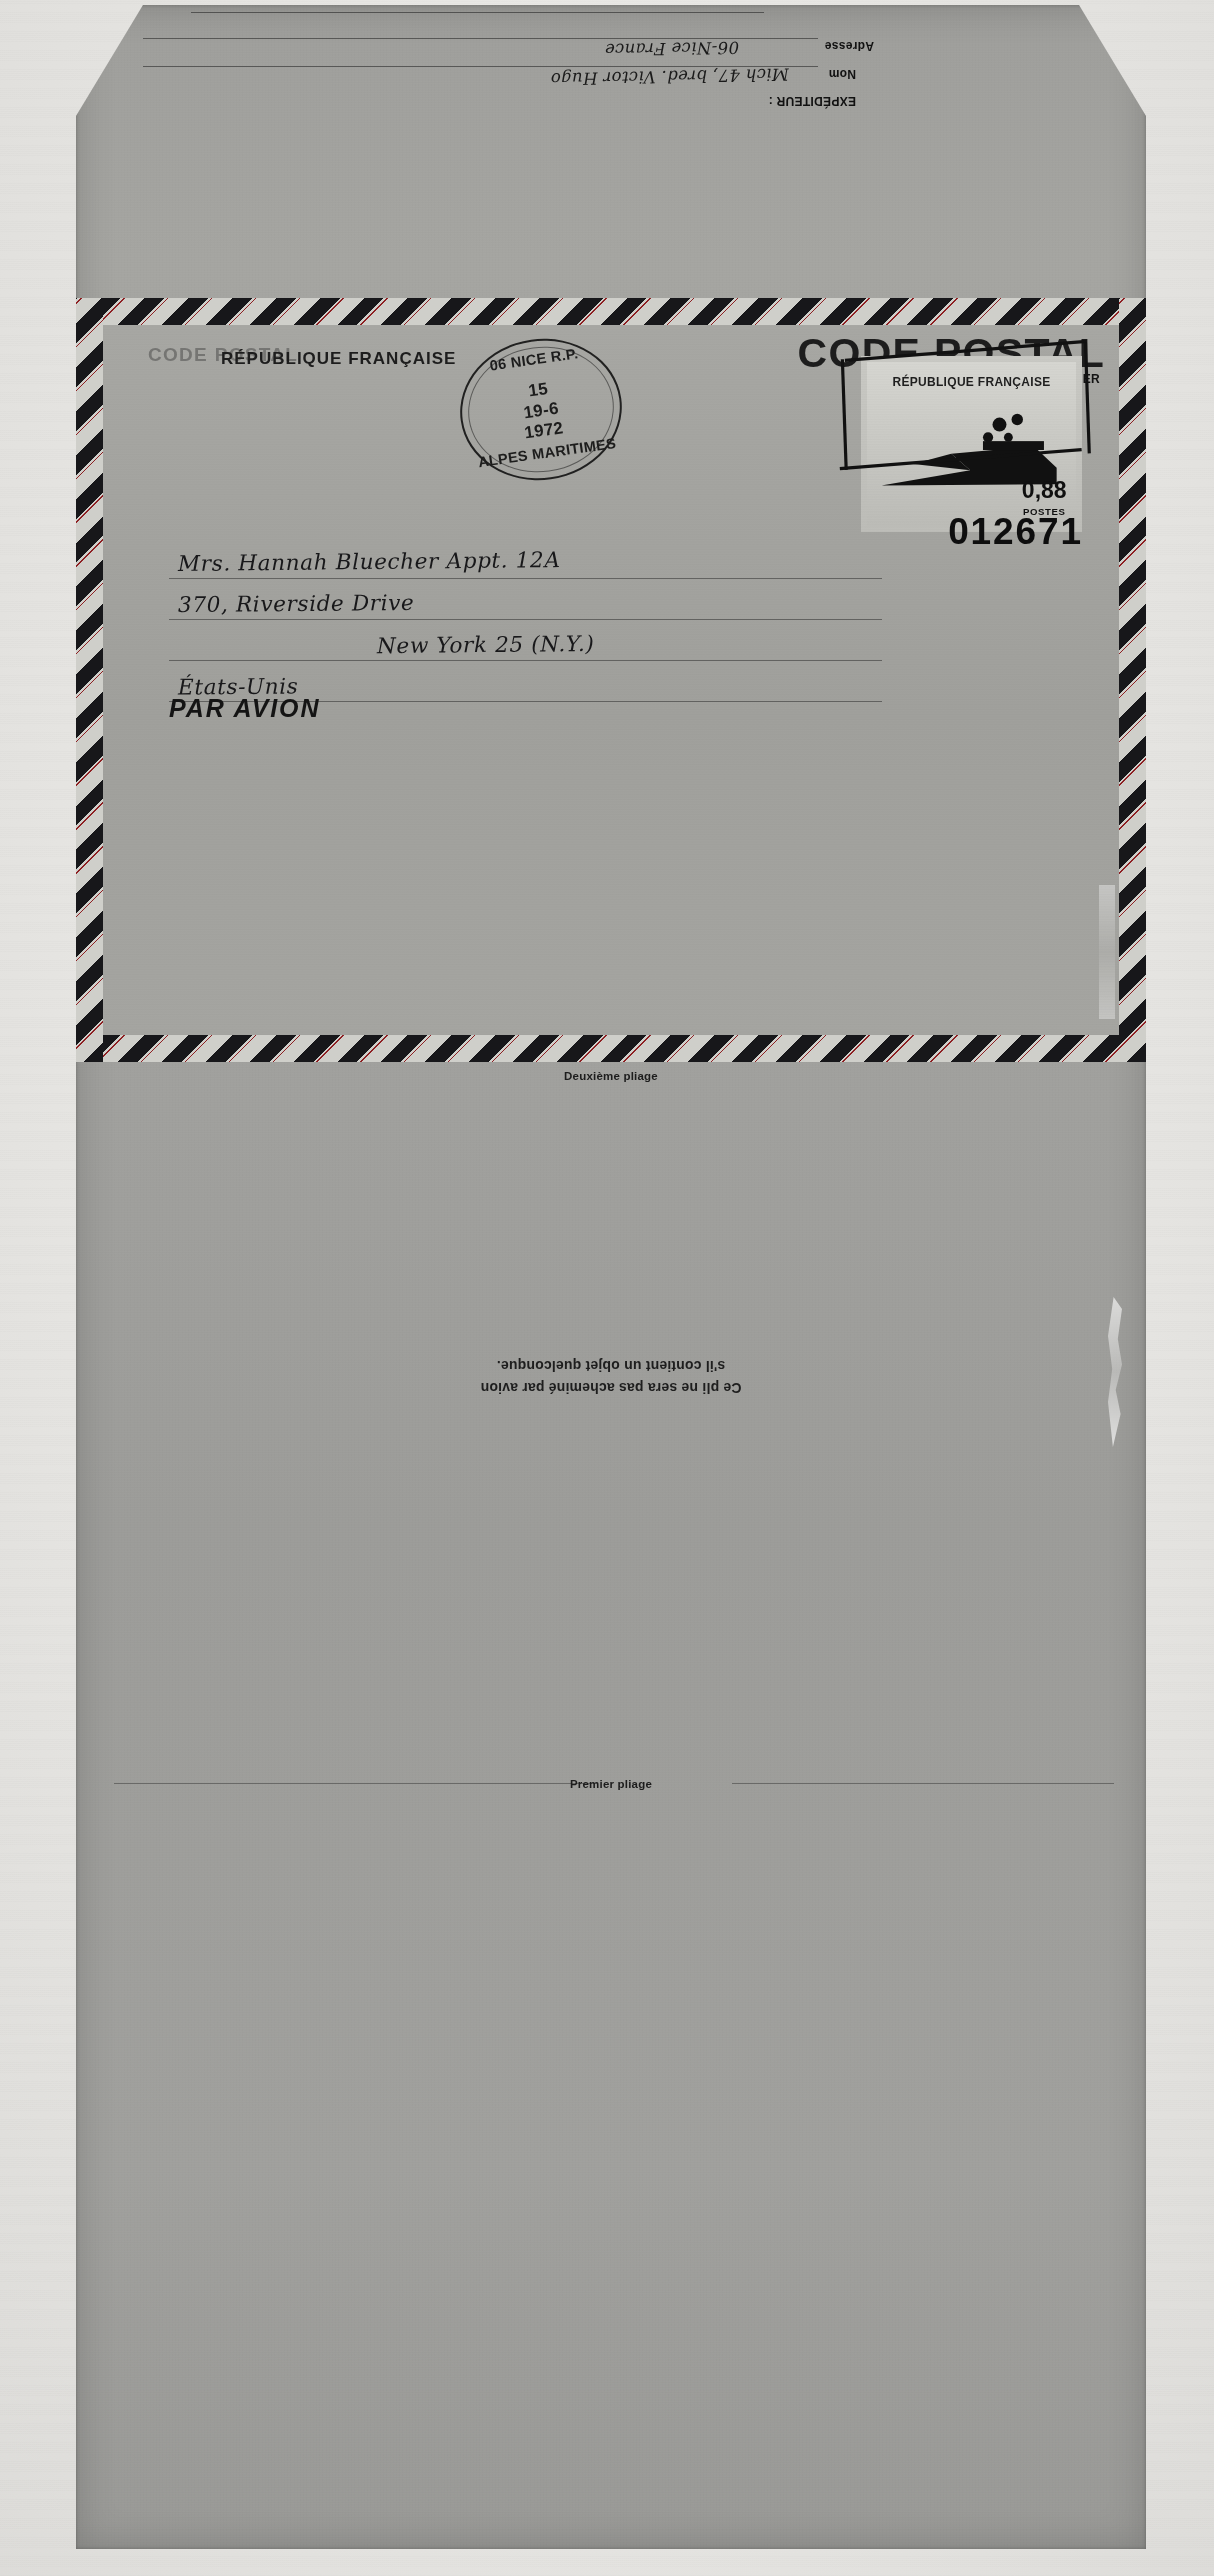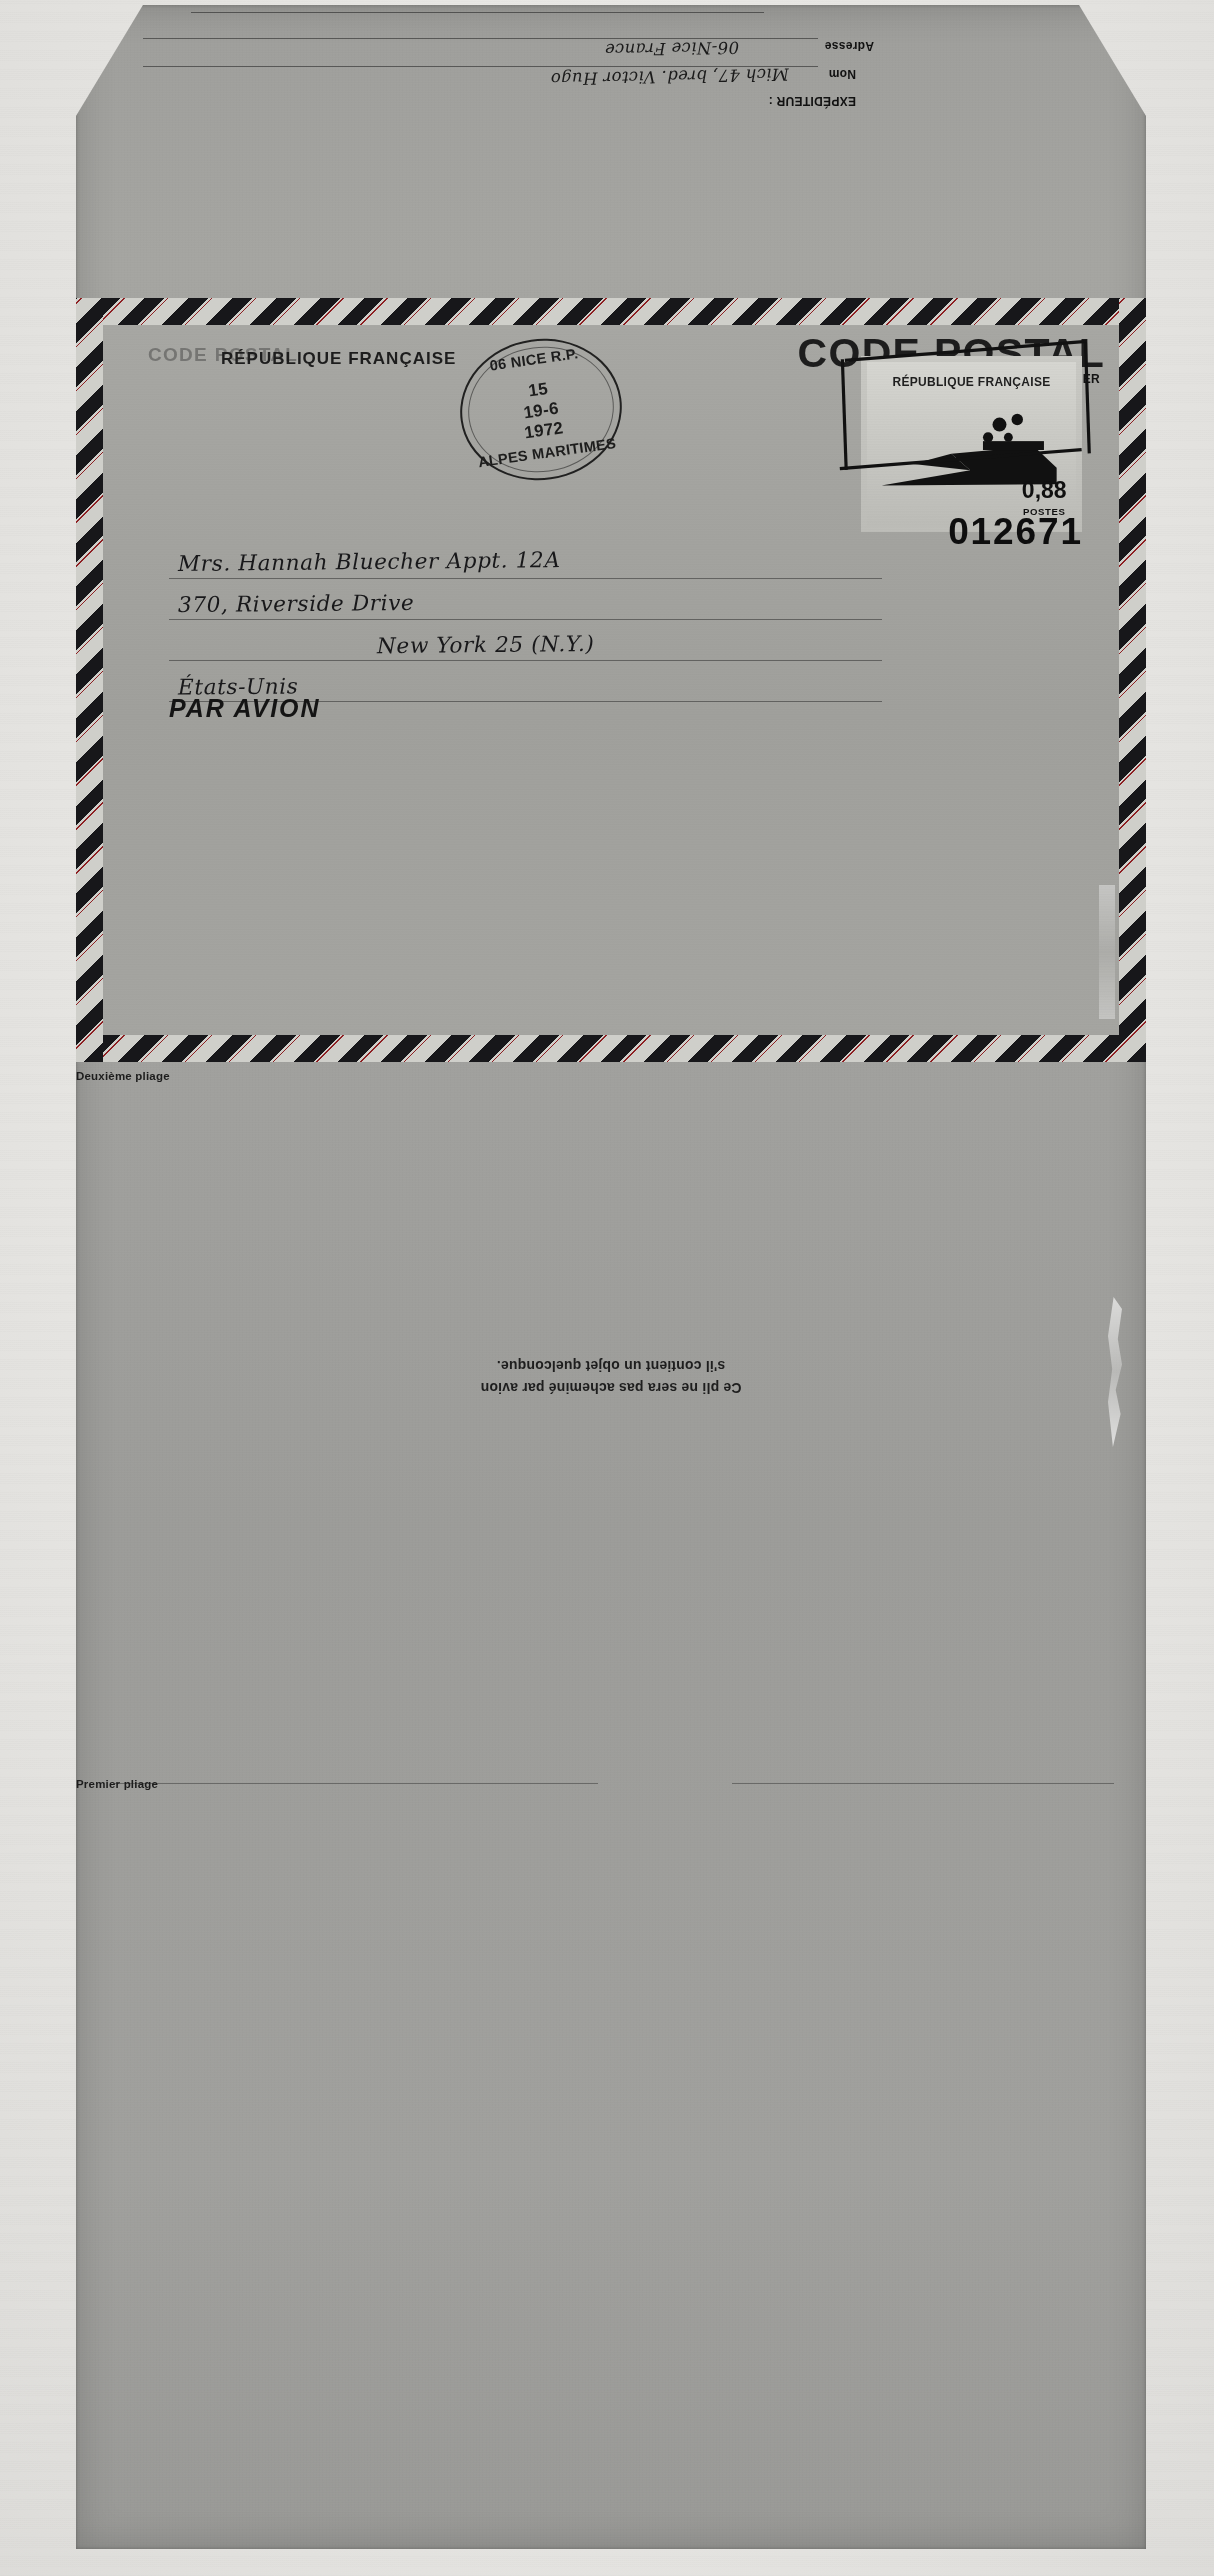--- a/index.html
+++ b/index.html
@@ -338,20 +338,21 @@
     font-size: 37px;
     font-weight: 800;
     letter-spacing: 1.9px;
     color:#0e0e0e;
   }
 
   
   .fold-label {
     position:absolute;
     width:100%;
+    text-align:center;
     font-size:11.5px;
     font-weight:700;
     color:#1d1d1d;
     letter-spacing:0.2px;
   }
   #fold-2 { top: 1065px; }
   #fold-1 { top: 1773px; }
   .fold-line {
     position:absolute;
     height:0.6px;

